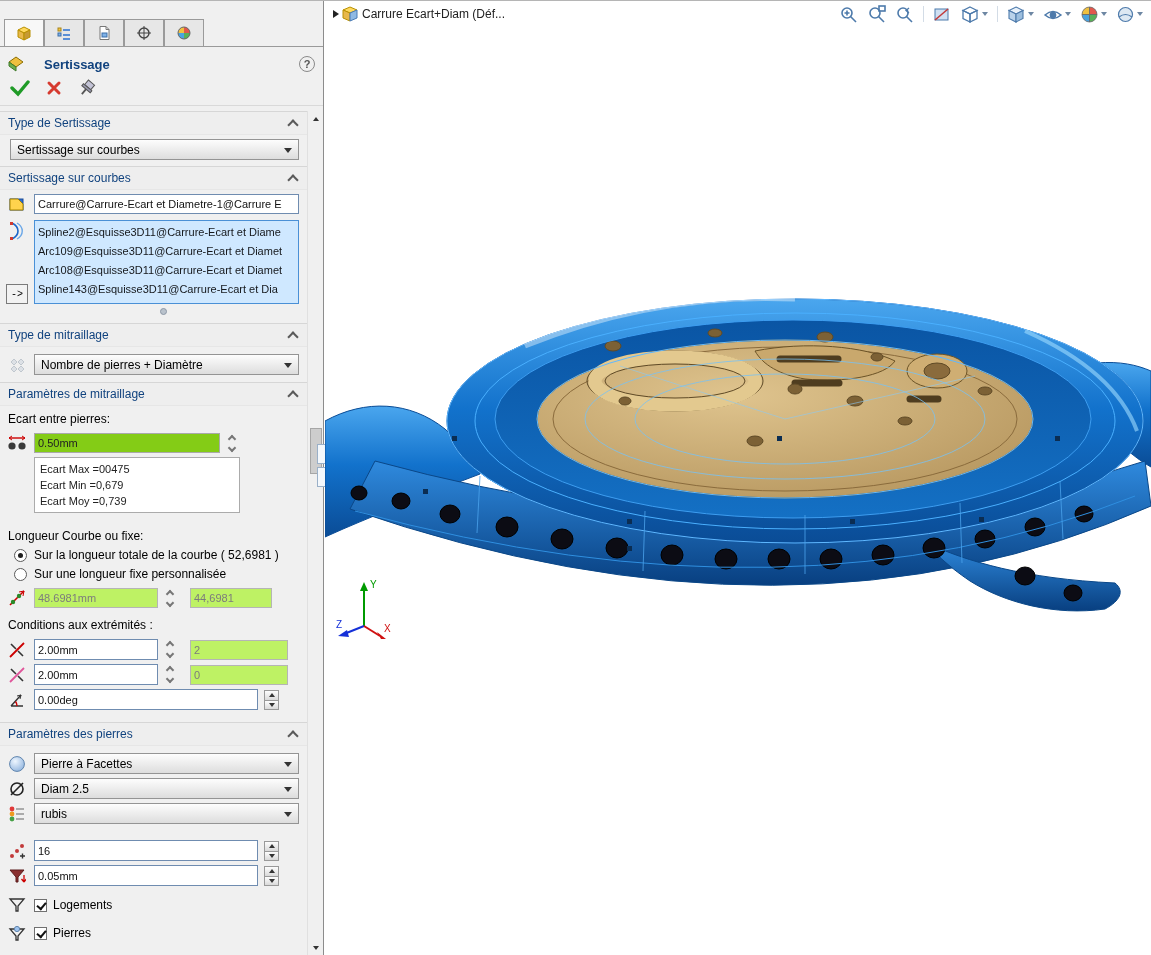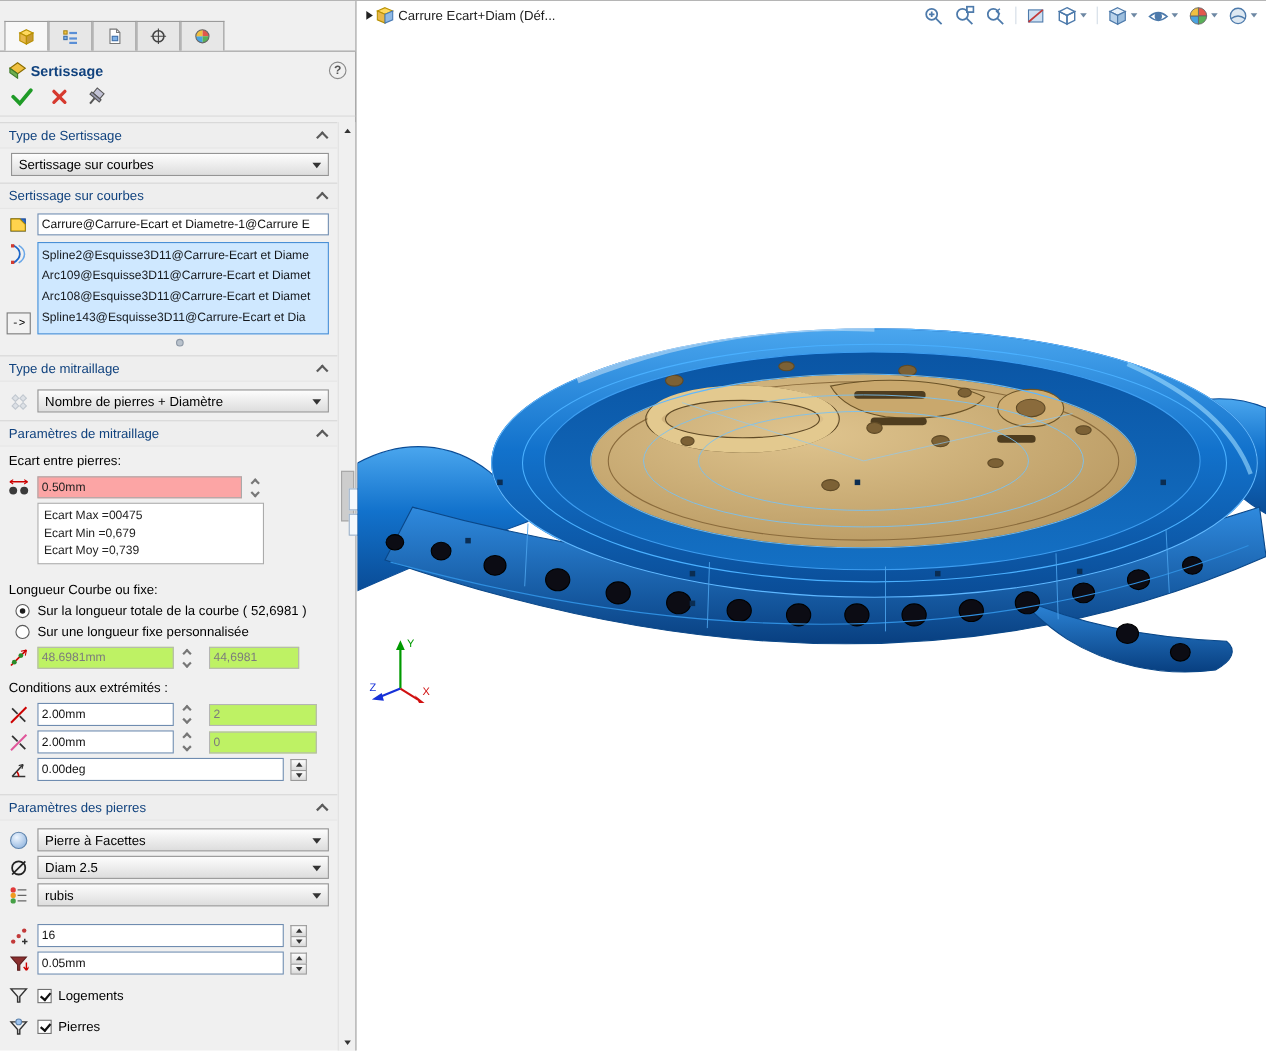--- a/index.html
+++ b/index.html
@@ -9,42 +9,42 @@
 
   
   .panel{position:absolute;left:0;top:0;width:324px;height:955px;background:#f0f0f0;
     border-right:1px solid #8c8c8c}
   .tabs{display:flex;align-items:flex-end;height:46px;padding-left:4px;gap:0;
     border-bottom:1px solid #9a9a9a;background:#f0f0f0}
   .tab{width:40px;height:27px;border:1px solid #9a9a9a;border-bottom:none;background:#e7e7e7;
     display:flex;align-items:center;justify-content:center}
   .tab.active{background:#f8f8f8}
   .pm-head{padding:6px 8px 4px 8px;border-bottom:1px solid #d9d9d9}
-  .title-row{display:flex;align-items:center;gap:4px;height:22px}
+  .title-row{display:flex;align-items:center;gap:20px;height:22px}
   .pm-title{font-size:13px;font-weight:bold;color:#10427e}
   .help{margin-left:auto;width:16px;height:16px;border:1px solid #8a8a8a;border-radius:50%;
     color:#555;font-size:11px;font-weight:bold;display:flex;align-items:center;justify-content:center}
   .action-row{display:flex;align-items:center;gap:16px;height:26px;padding:2px 2px}
   .pm-scroll{position:absolute;top:110px;left:0;right:16px;bottom:0;overflow:hidden}
 
   .sec-h{height:24px;display:flex;align-items:center;justify-content:space-between;
     padding:0 10px 0 8px;background:#eeeeee;border-top:1px solid #d6d6d6;
     border-bottom:1px solid #e6e6e6;font-weight:normal;color:#10427e}
   .chev{width:8px;height:8px;border-left:2px solid #5a5a5a;border-top:2px solid #5a5a5a;
     transform:rotate(45deg);margin-top:4px}
   .row{display:flex;align-items:center;margin:4px 8px 4px 6px;gap:6px}
   .ico{flex:0 0 22px;display:flex;align-items:center;justify-content:center}
   .lbl{margin:6px 6px 0 8px;display:block}
   .dd{flex:1;height:21px;border:1px solid #949494;background:linear-gradient(#fdfdfd,#dddddd);
     display:flex;align-items:center;padding:0 18px 0 6px;position:relative;overflow:hidden;white-space:nowrap}
   .dd-a{position:absolute;right:6px;top:8px;width:0;height:0;
     border-left:4px solid transparent;border-right:4px solid transparent;border-top:5px solid #333}
   .inp{height:20px;border:1px solid #6f8cb0;background:#fff;font:11px "Liberation Sans",sans-serif;
     padding:0 3px;color:#111}
-  .inp.gray{background:#fca5a5;border-color:#a9a9a9;color:#222}
+  .inp.gray{background:#84cc16;border-color:#a9a9a9;color:#222}
   .inp.dis{background:#bef264;border-color:#b5b5b5;color:#7c7c7c}
   .spinfree{display:flex;flex-direction:column;gap:3px;width:12px;align-items:center}
   .cu{width:6px;height:6px;border-left:2px solid #777;border-top:2px solid #777;transform:rotate(45deg)}
   .cd{width:6px;height:6px;border-left:2px solid #777;border-top:2px solid #777;transform:rotate(225deg)}
   .spinbox{display:flex;flex-direction:column;width:15px}
   .spinbox b{height:10px;border:1px solid #999;background:linear-gradient(#fdfdfd,#d9d9d9);
     display:flex;align-items:center;justify-content:center}
   .spinbox b:first-child{border-bottom:none}
   .tri-u{width:0;height:0;border-left:3px solid transparent;border-right:3px solid transparent;border-bottom:4px solid #333}
   .tri-d{width:0;height:0;border-left:3px solid transparent;border-right:3px solid transparent;border-top:4px solid #333}

